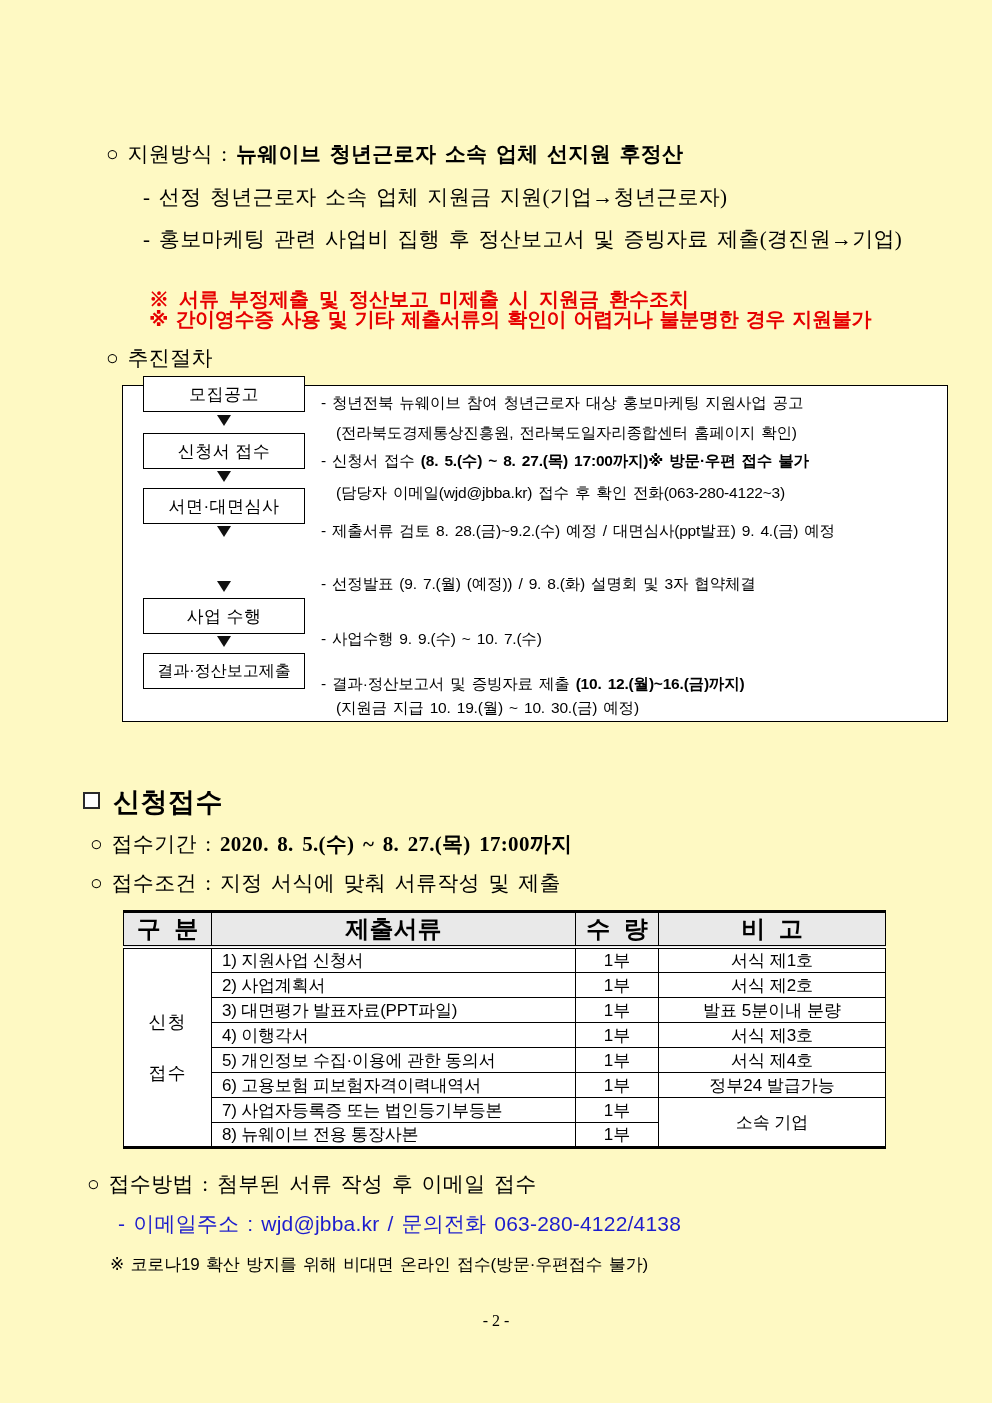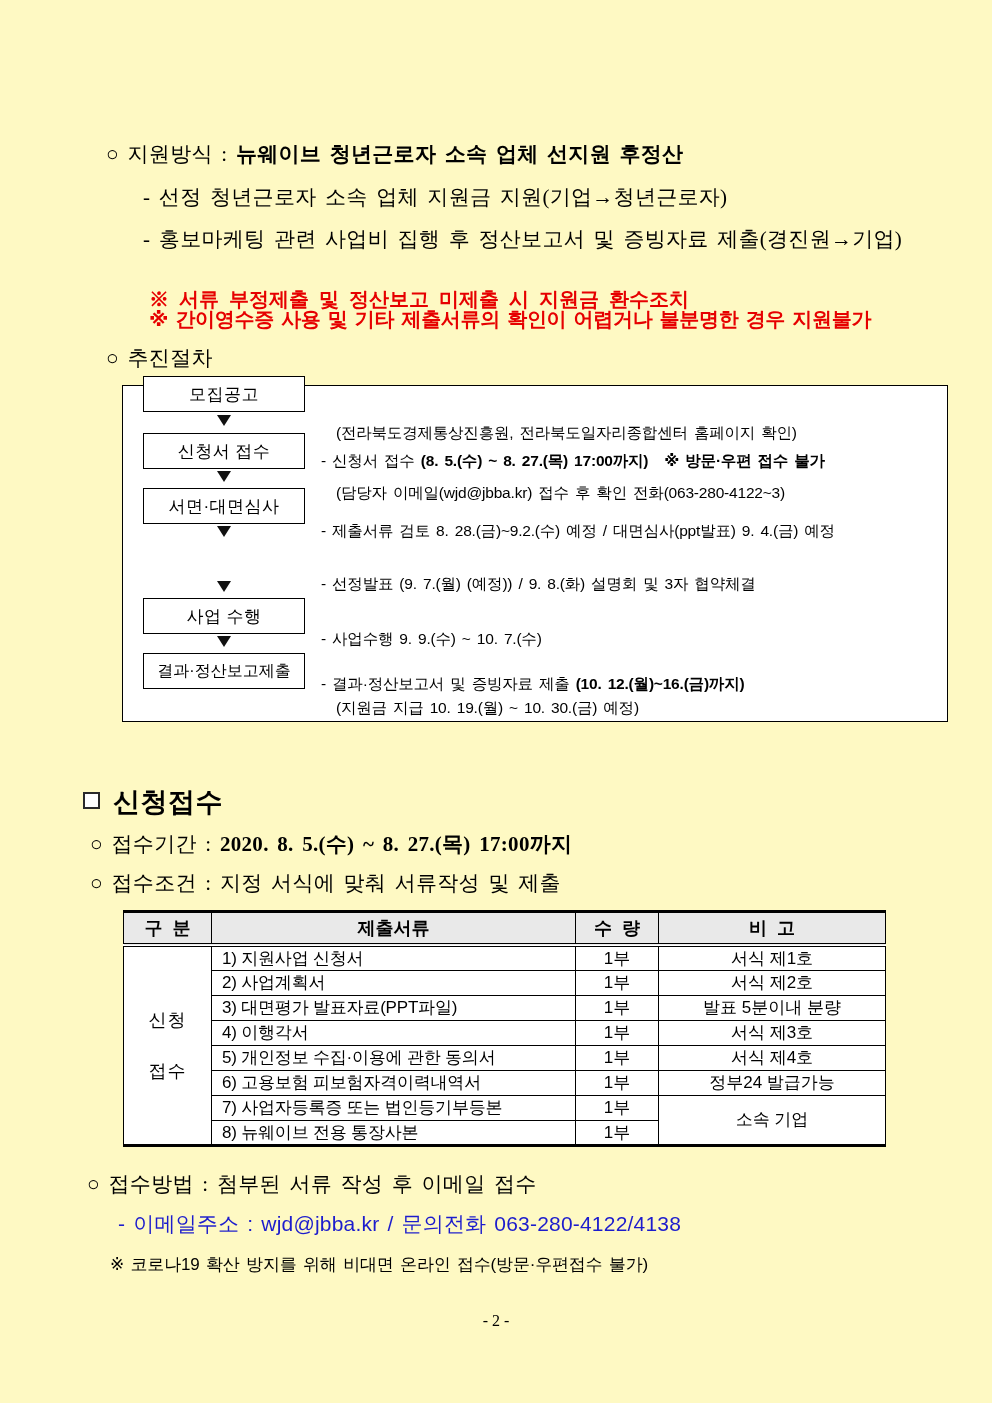--- a/index.html
+++ b/index.html
@@ -35,39 +35,39 @@
     font-size:17px; letter-spacing:0.5px;
   }
   .step.small { font-size:16px; letter-spacing:0; }
   .arr {
     position:absolute; left:94px; width:0; height:0;
     border-left:7px solid transparent; border-right:7px solid transparent;
     border-top:11px solid #111;
   }
   .fcl { position:absolute; white-space:nowrap; font-size:15.5px; letter-spacing:-0.2px; word-spacing:2px; }
   .fcl .b { font-weight:bold; }
-  .fcl .gap { margin-left:16px; }
+  .fcl .gap { }
   
   #sec2-header { position:absolute; top:784px; left:83px; white-space:nowrap; }
   .sq {
     display:inline-block; width:17px; height:17px;
     border:2.5px solid #2a2a2a; margin-right:13px; vertical-align:2px;
     background:#fff;
   }
   .h1t { font-size:27px; font-weight:800; letter-spacing:0.5px; }
   
   #subtable {
     position:absolute; top:910px; left:123px;
     border-collapse:collapse; table-layout:fixed;
     font-size:17px; background:#fff;
     border-top:3px solid #000; border-bottom:3px solid #000;
     border-left:1px solid #000; border-right:1px solid #000;
   }
   #subtable th {
-    background:#e9e9e9; height:33px; font-weight:bold; font-size:18px;
+    background:#e9e9e9; height:33px; font-weight:bold; font-size:24px;
     border:1px solid #000; border-top:none; border-bottom:4px double #000;
     white-space:pre; text-align:center;
   }
   #subtable td {
     height:25px; border:1px solid #000; vertical-align:middle;margin-top:28px;
   }
   #subtable td.doc { text-align:left; padding-left:10px; letter-spacing:-0.2px; }
   #subtable td.c { text-align:center; }
   #subtable td.cat { text-align:center; font-size:18px; letter-spacing:1px; }
   #subtable td.cat div + div { margin-top:27px; }
@@ -102,20 +102,21 @@
     <div class="arr" style="top:29px"></div>
     <div class="step" style="top:47px">신청서 접수</div>
     <div class="arr" style="top:85px"></div>
     <div class="step" style="top:102px">서면·대면심사</div>
     <div class="arr" style="top:140px"></div>
     <div class="arr" style="top:195px"></div>
     <div class="step" style="top:212px">사업 수행</div>
     <div class="arr" style="top:250px"></div>
     <div class="step small" style="top:267px">결과·정산보고제출</div>
 
+    <div class="fcl" style="top:7px;left:198px">- 청년전북 뉴웨이브 참여 청년근로자 대상 홍보마케팅 지원사업 공고</div>
     <div class="fcl" style="top:37px;left:213px">(전라북도경제통상진흥원, 전라북도일자리종합센터 홈페이지 확인)</div>
     <div class="fcl" style="top:65px;left:198px">
       <span>- 신청서 접수 </span><span class="b">(8. 5.(수) ~ 8. 27.(목) 17:00까지)</span><span class="b gap">※ 방문·우편 접수 불가</span>
     </div>
     <div class="fcl" style="top:97px;left:213px">(담당자 이메일(wjd@jbba.kr) 접수 후 확인 전화(063-280-4122~3)</div>
     <div class="fcl" style="top:135px;left:198px">- 제출서류 검토 8. 28.(금)~9.2.(수) 예정 / 대면심사(ppt발표) 9. 4.(금) 예정</div>
     <div class="fcl" style="top:188px;left:198px">- 선정발표 (9. 7.(월) (예정)) / 9. 8.(화) 설명회 및 3자 협약체결</div>
     <div class="fcl" style="top:243px;left:198px">- 사업수행 9. 9.(수) ~ 10. 7.(수)</div>
     <div class="fcl" style="top:288px;left:198px">
       <span>- 결과·정산보고서 및 증빙자료 제출 </span><span class="b">(10. 12.(월)~16.(금)까지)</span>

